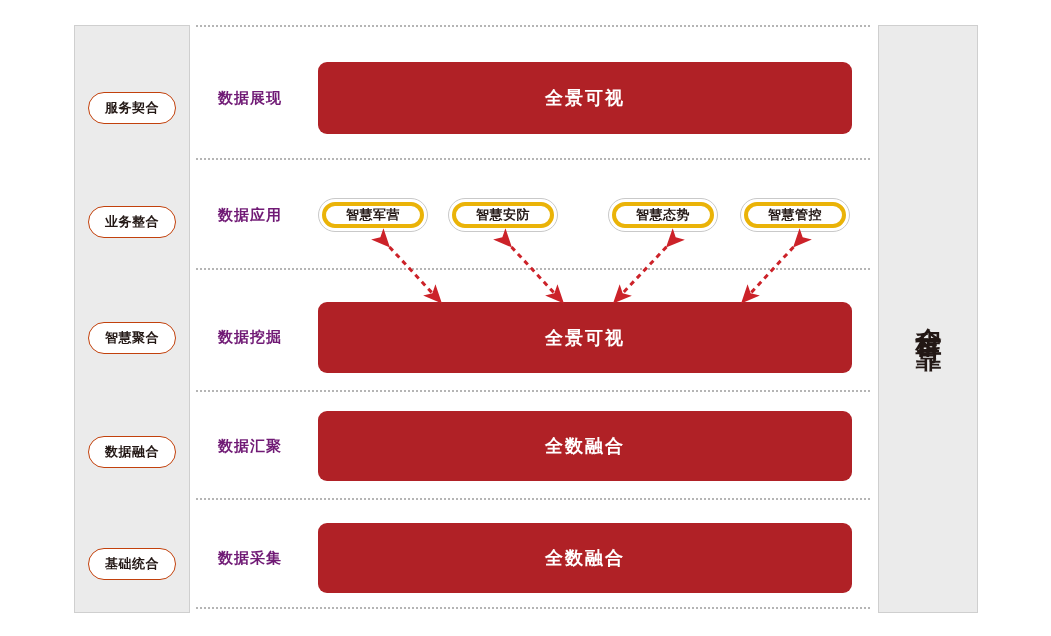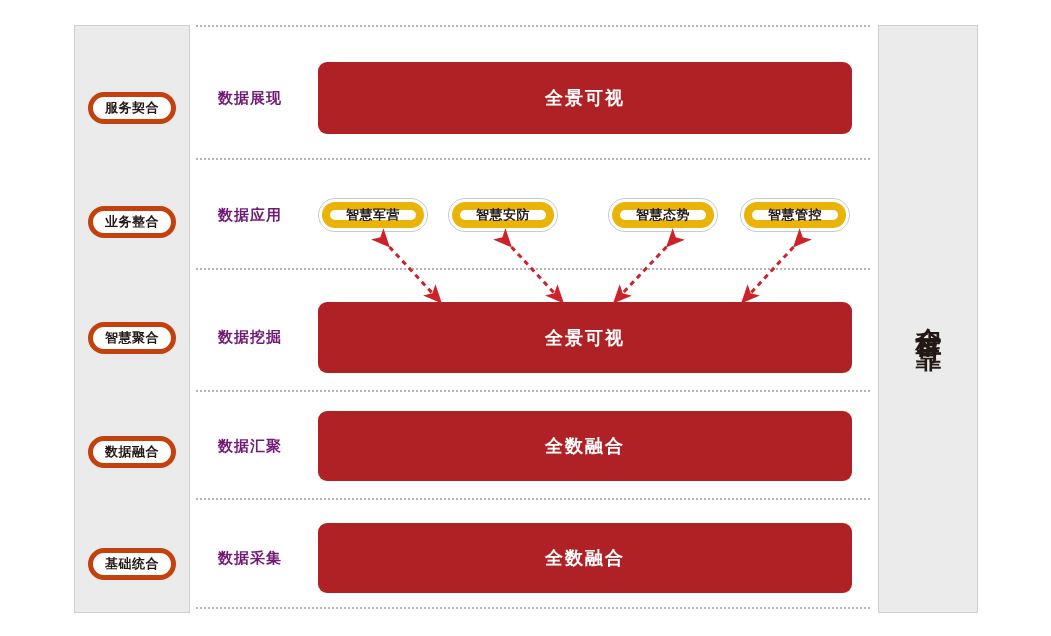--- a/index.html
+++ b/index.html
@@ -29,21 +29,21 @@
     background: #ebebeb;
     border: 1px solid #cfcfcf;
     box-sizing: border-box;
   }
   .left-pill {
     position: absolute;
     left: 13px;
     width: 88px;
     height: 32px;
     background: #ffffff;
-    border: 5px solid #c2410c;
+    border: 1px solid #c2410c;
     border-radius: 16px;
     box-sizing: border-box;
     display: flex;
     align-items: center;
     justify-content: center;
     font-size: 13px;
     font-weight: 700;
     color: #231815;
     letter-spacing: 0.5px;
   }
@@ -99,21 +99,21 @@
     border-radius: 17px;
     box-sizing: border-box;
     background: #ffffff;
   }
   .app-pill-inner {
     position: absolute;
     left: 3px;
     top: 3px;
     right: 3px;
     bottom: 3px;
-    border: 8px solid #eab308;
+    border: 4px solid #eab308;
     border-radius: 14px;
     box-sizing: border-box;
     background: #ffffff;
     display: flex;
     align-items: center;
     justify-content: center;
     font-size: 13px;
     font-weight: 700;
     color: #231815;
     letter-spacing: 0.5px;

